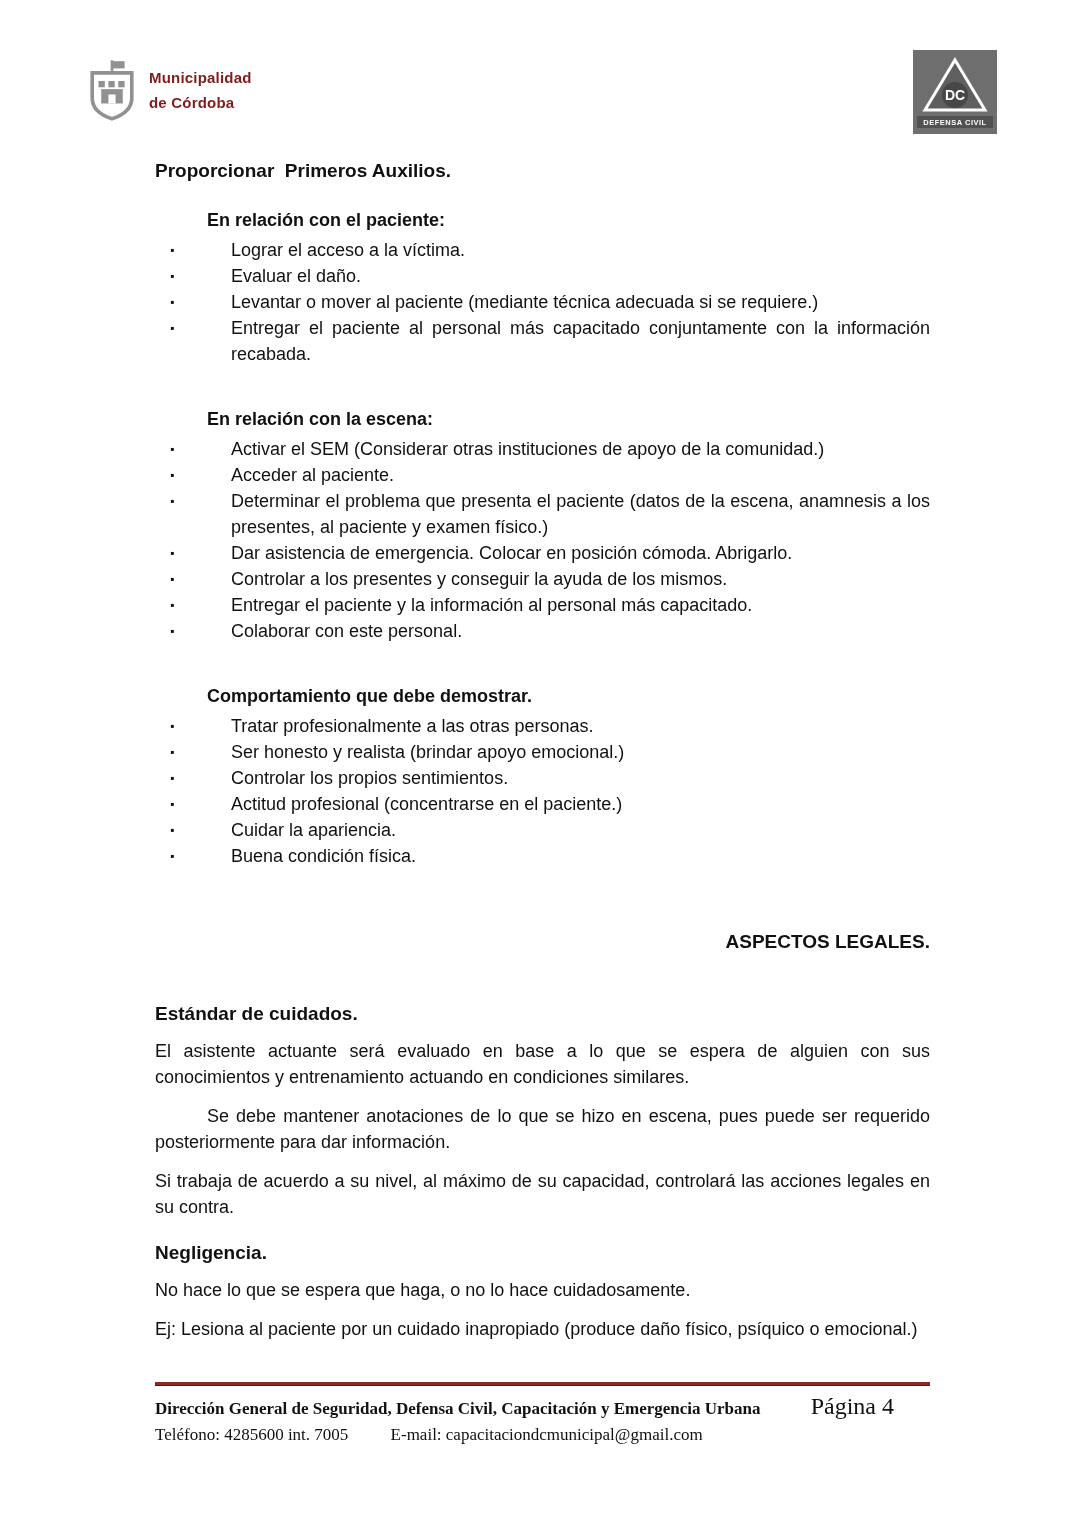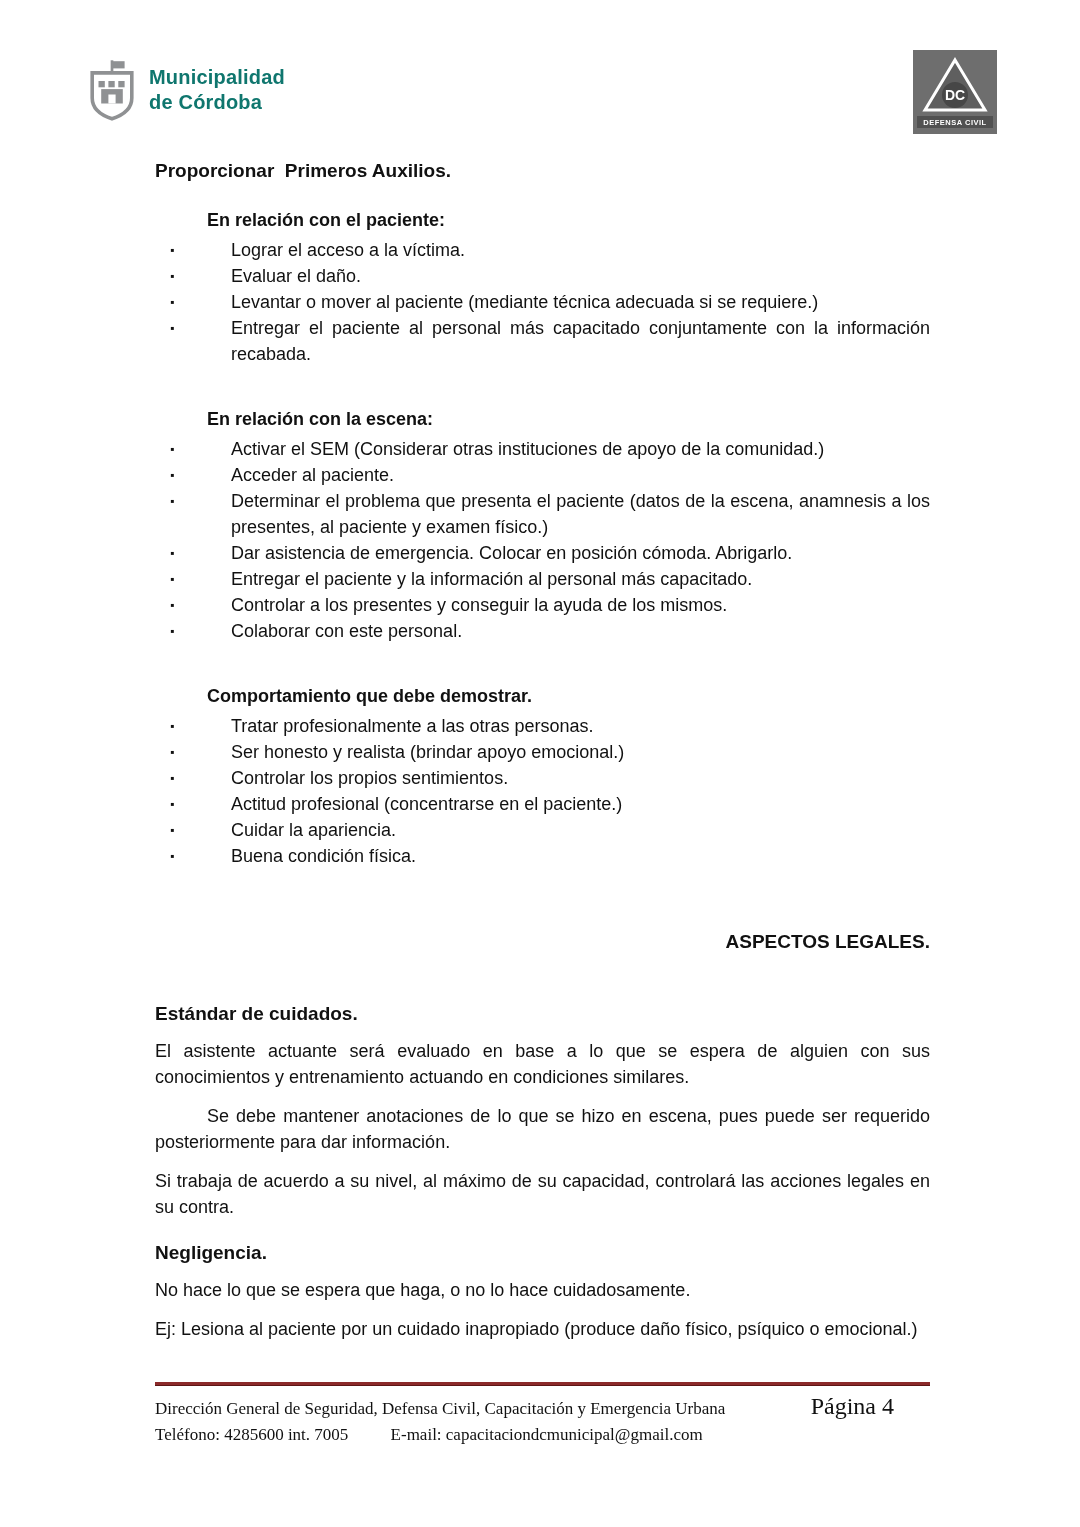--- a/index.html
+++ b/index.html
@@ -17,21 +17,21 @@
 
   
   .page-header {
     display: flex;
     justify-content: space-between;
     align-items: flex-start;
     padding: 50px 83px 0 85px;
     height: 138px;
   }
   .muni-logo { display: flex; align-items: center; gap: 10px; margin-top: 8px; }
-  .muni-text { color: #0f766e; font-size: 20px; font-weight: 700; line-height: 25px; letter-spacing: 0.2px; }
+  .muni-text { color: #7f1d1d; font-size: 15px; font-weight: 700; line-height: 25px; letter-spacing: 0.2px; }
   .dc-badge { width: 84px; height: 84px; display: block; }
 
   
   .content { padding: 0 150px 0 155px; }
 
   .doc-title {
     font-size: 19px;
     font-weight: 700;
     margin-top: 22px;
     white-space: pre-wrap;
@@ -98,21 +98,21 @@
   .footer-rule {
     height: 4px;
     background: #8b2a2a;
     border-bottom: 1px solid #5e1717;
   }
   .footer-line1 {
     display: flex;
     align-items: baseline;
     margin-top: 7px;
   }
-  .footer-line1 .dep { flex: 1; }
+  .footer-line1 .dep { flex: 1; font-weight: bold; }
   .page-number { font-size: 24px; margin-right: 36px; white-space: nowrap; }
   .footer-line2 { margin-top: 5px; }
   .footer-line3 { margin-top: 5px; }
   .footer-line3 .email { margin-left: 38px; }
 </style>
 </head>
 <body>
 
 <div class="page">
 
@@ -181,25 +181,25 @@
       <li class="bullet-item">
         <span class="bullet-marker"></span>
         <span class="bullet-text">Determinar el problema que presenta el paciente (datos de la escena, anamnesis a los presentes, al paciente y examen físico.)</span>
       </li>
       <li class="bullet-item">
         <span class="bullet-marker"></span>
         <span class="bullet-text">Dar asistencia de emergencia. Colocar en posición cómoda. Abrigarlo.</span>
       </li>
       <li class="bullet-item">
         <span class="bullet-marker"></span>
+        <span class="bullet-text">Controlar a los presentes y conseguir la ayuda de los mismos.</span>
+      </li>
+      <li class="bullet-item">
+        <span class="bullet-marker"></span>
         <span class="bullet-text">Entregar el paciente y la información al personal más capacitado.</span>
-      </li>
-      <li class="bullet-item">
-        <span class="bullet-marker"></span>
-        <span class="bullet-text">Controlar a los presentes y conseguir la ayuda de los mismos.</span>
       </li>
       <li class="bullet-item">
         <span class="bullet-marker"></span>
         <span class="bullet-text">Colaborar con este personal.</span>
       </li>
     </ul>
 
     <p class="sub-heading spaced">Comportamiento que debe demostrar.</p>
     <ul class="bullets">
       <li class="bullet-item">

